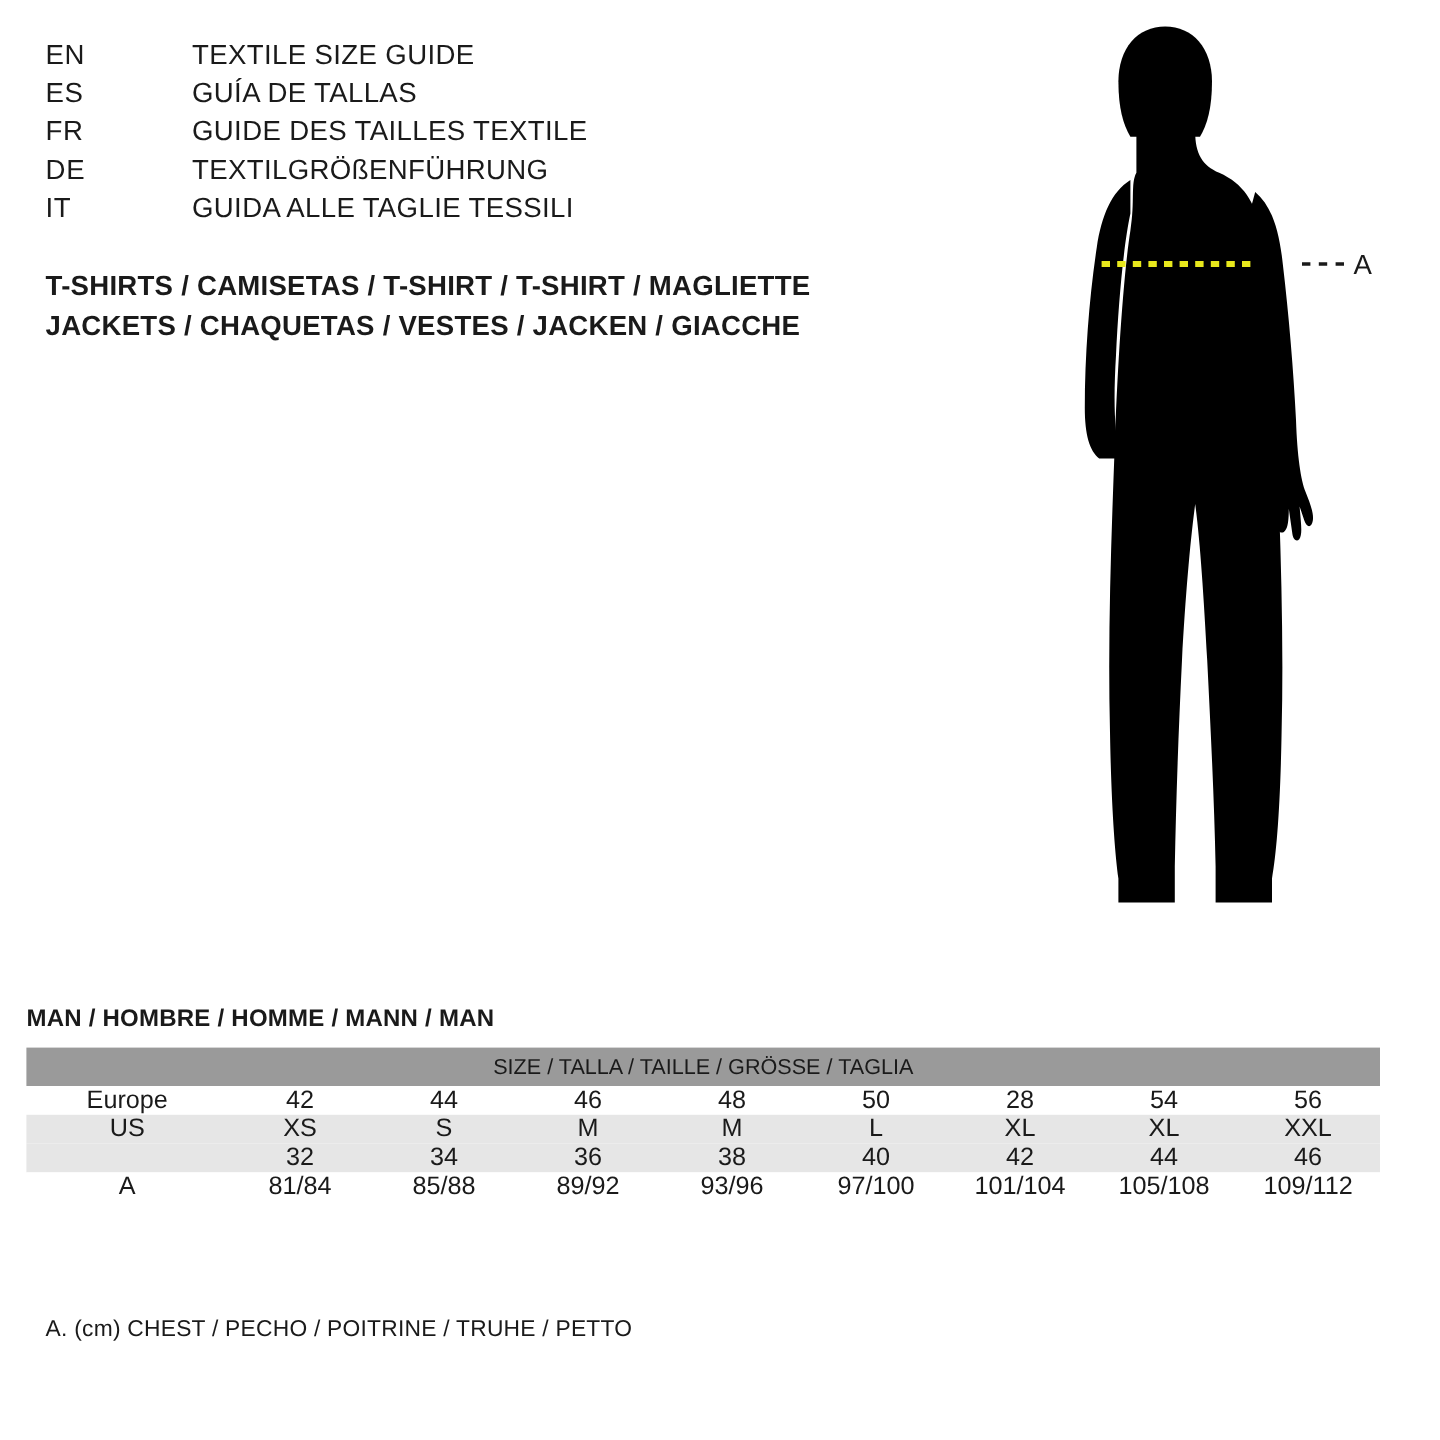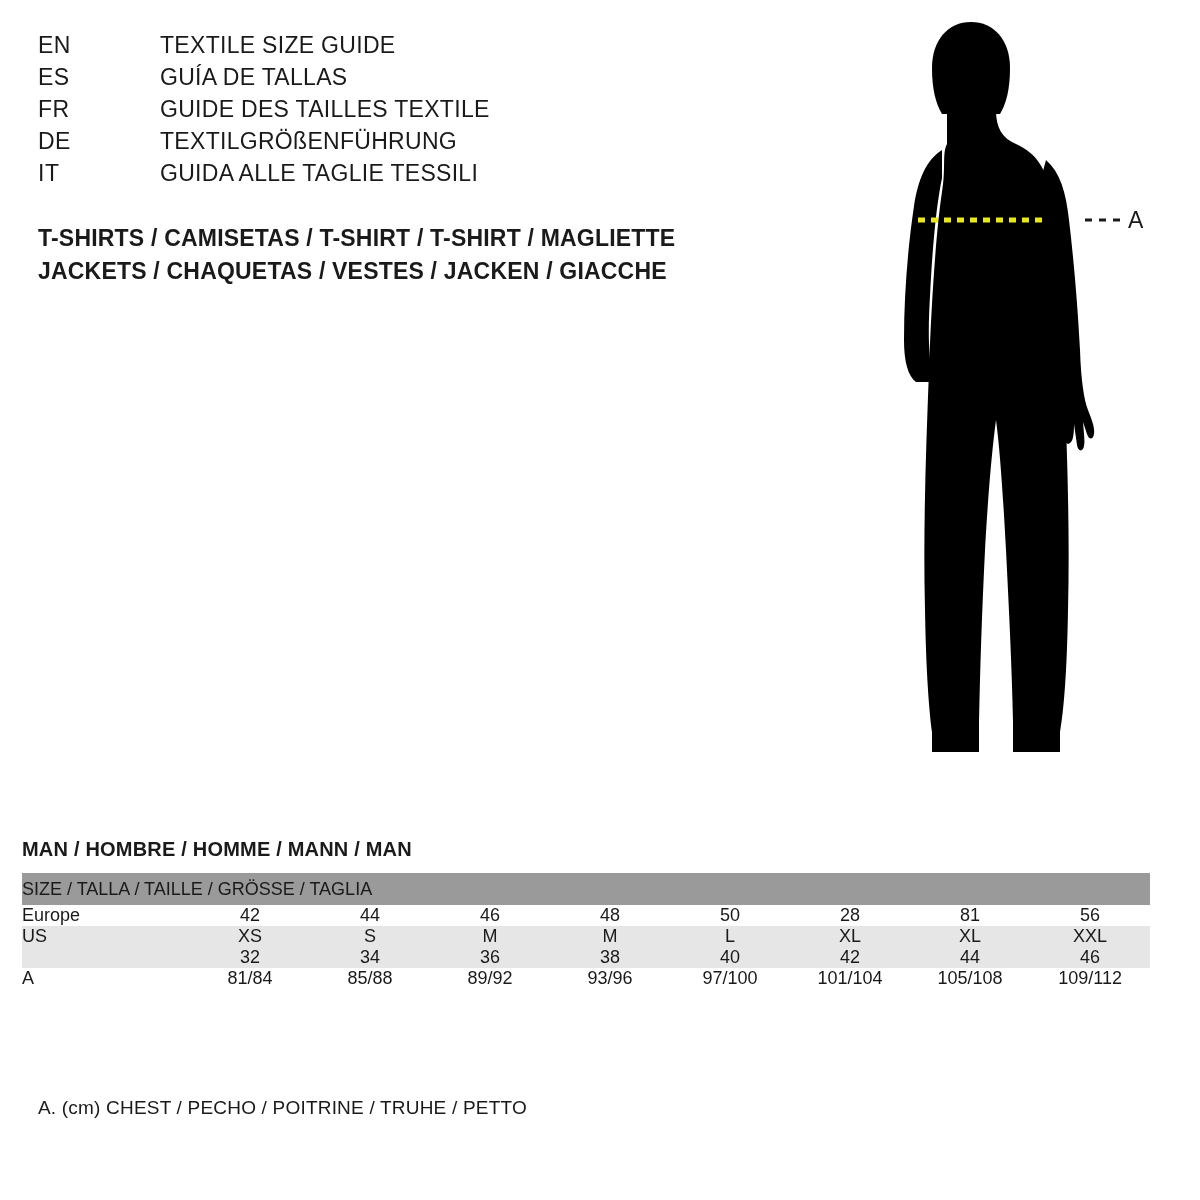--- a/index.html
+++ b/index.html
@@ -82,28 +82,28 @@
     letter-spacing: 0.2px;
     margin-bottom: 12px;
     color: #1a1a1a;
   }
   table.size-table {
     border-collapse: collapse;
     width: 1128px;
     table-layout: fixed;
   }
   table.size-table td {
-    font-size: 18px;
+    font-size: 21px;
     color: #1a1a1a;
     height: 20px;
     padding: 0;
     vertical-align: middle;
   }
   td.label-cell {
-    text-align: left;
+    text-align: center;
     padding-left: 6px;
   }
   td.val-cell {
     text-align: center;
   }
   tr.header-row td {
     background: #9a9a9a;
     font-size: 18px;
     height: 32px;
   }
@@ -217,21 +217,21 @@
         <td class="label-cell" colspan="9">SIZE / TALLA / TAILLE / GRÖSSE / TAGLIA</td>
       </tr>
       <tr class="plain">
         <td class="label-cell">Europe</td>
         <td class="val-cell">42</td>
         <td class="val-cell">44</td>
         <td class="val-cell">46</td>
         <td class="val-cell">48</td>
         <td class="val-cell">50</td>
         <td class="val-cell">28</td>
-        <td class="val-cell">81</td>
+        <td class="val-cell">54</td>
         <td class="val-cell">56</td>
       </tr>
       <tr class="shade">
         <td class="label-cell">US</td>
         <td class="val-cell">XS</td>
         <td class="val-cell">S</td>
         <td class="val-cell">M</td>
         <td class="val-cell">M</td>
         <td class="val-cell">L</td>
         <td class="val-cell">XL</td>

